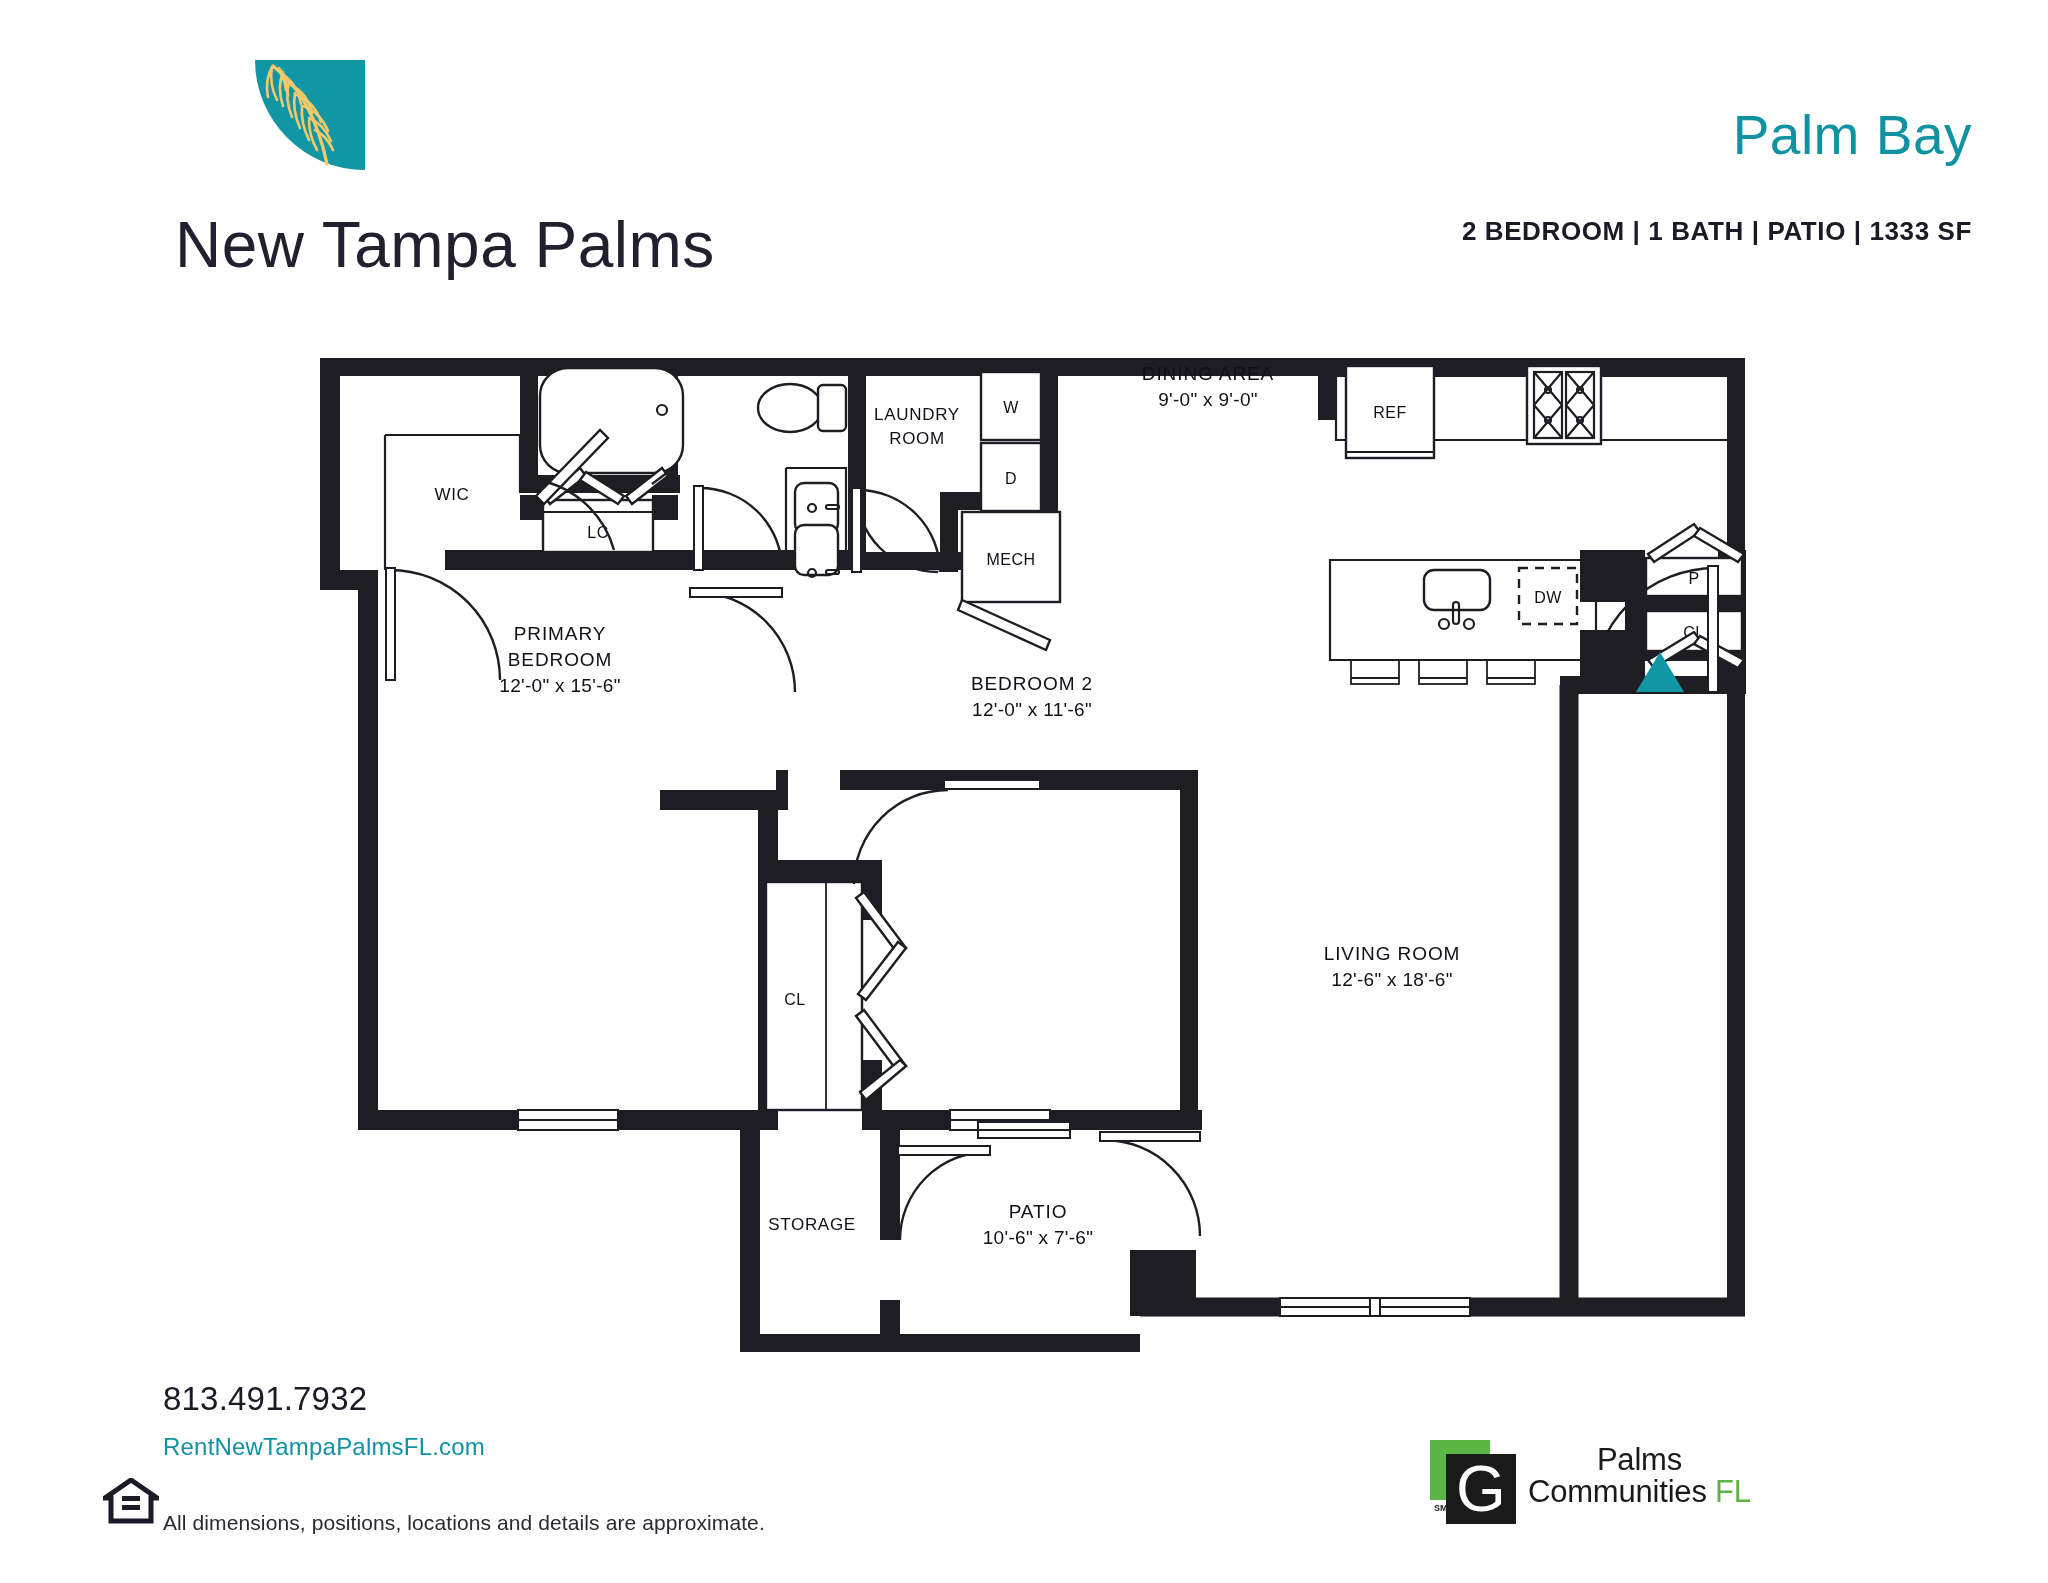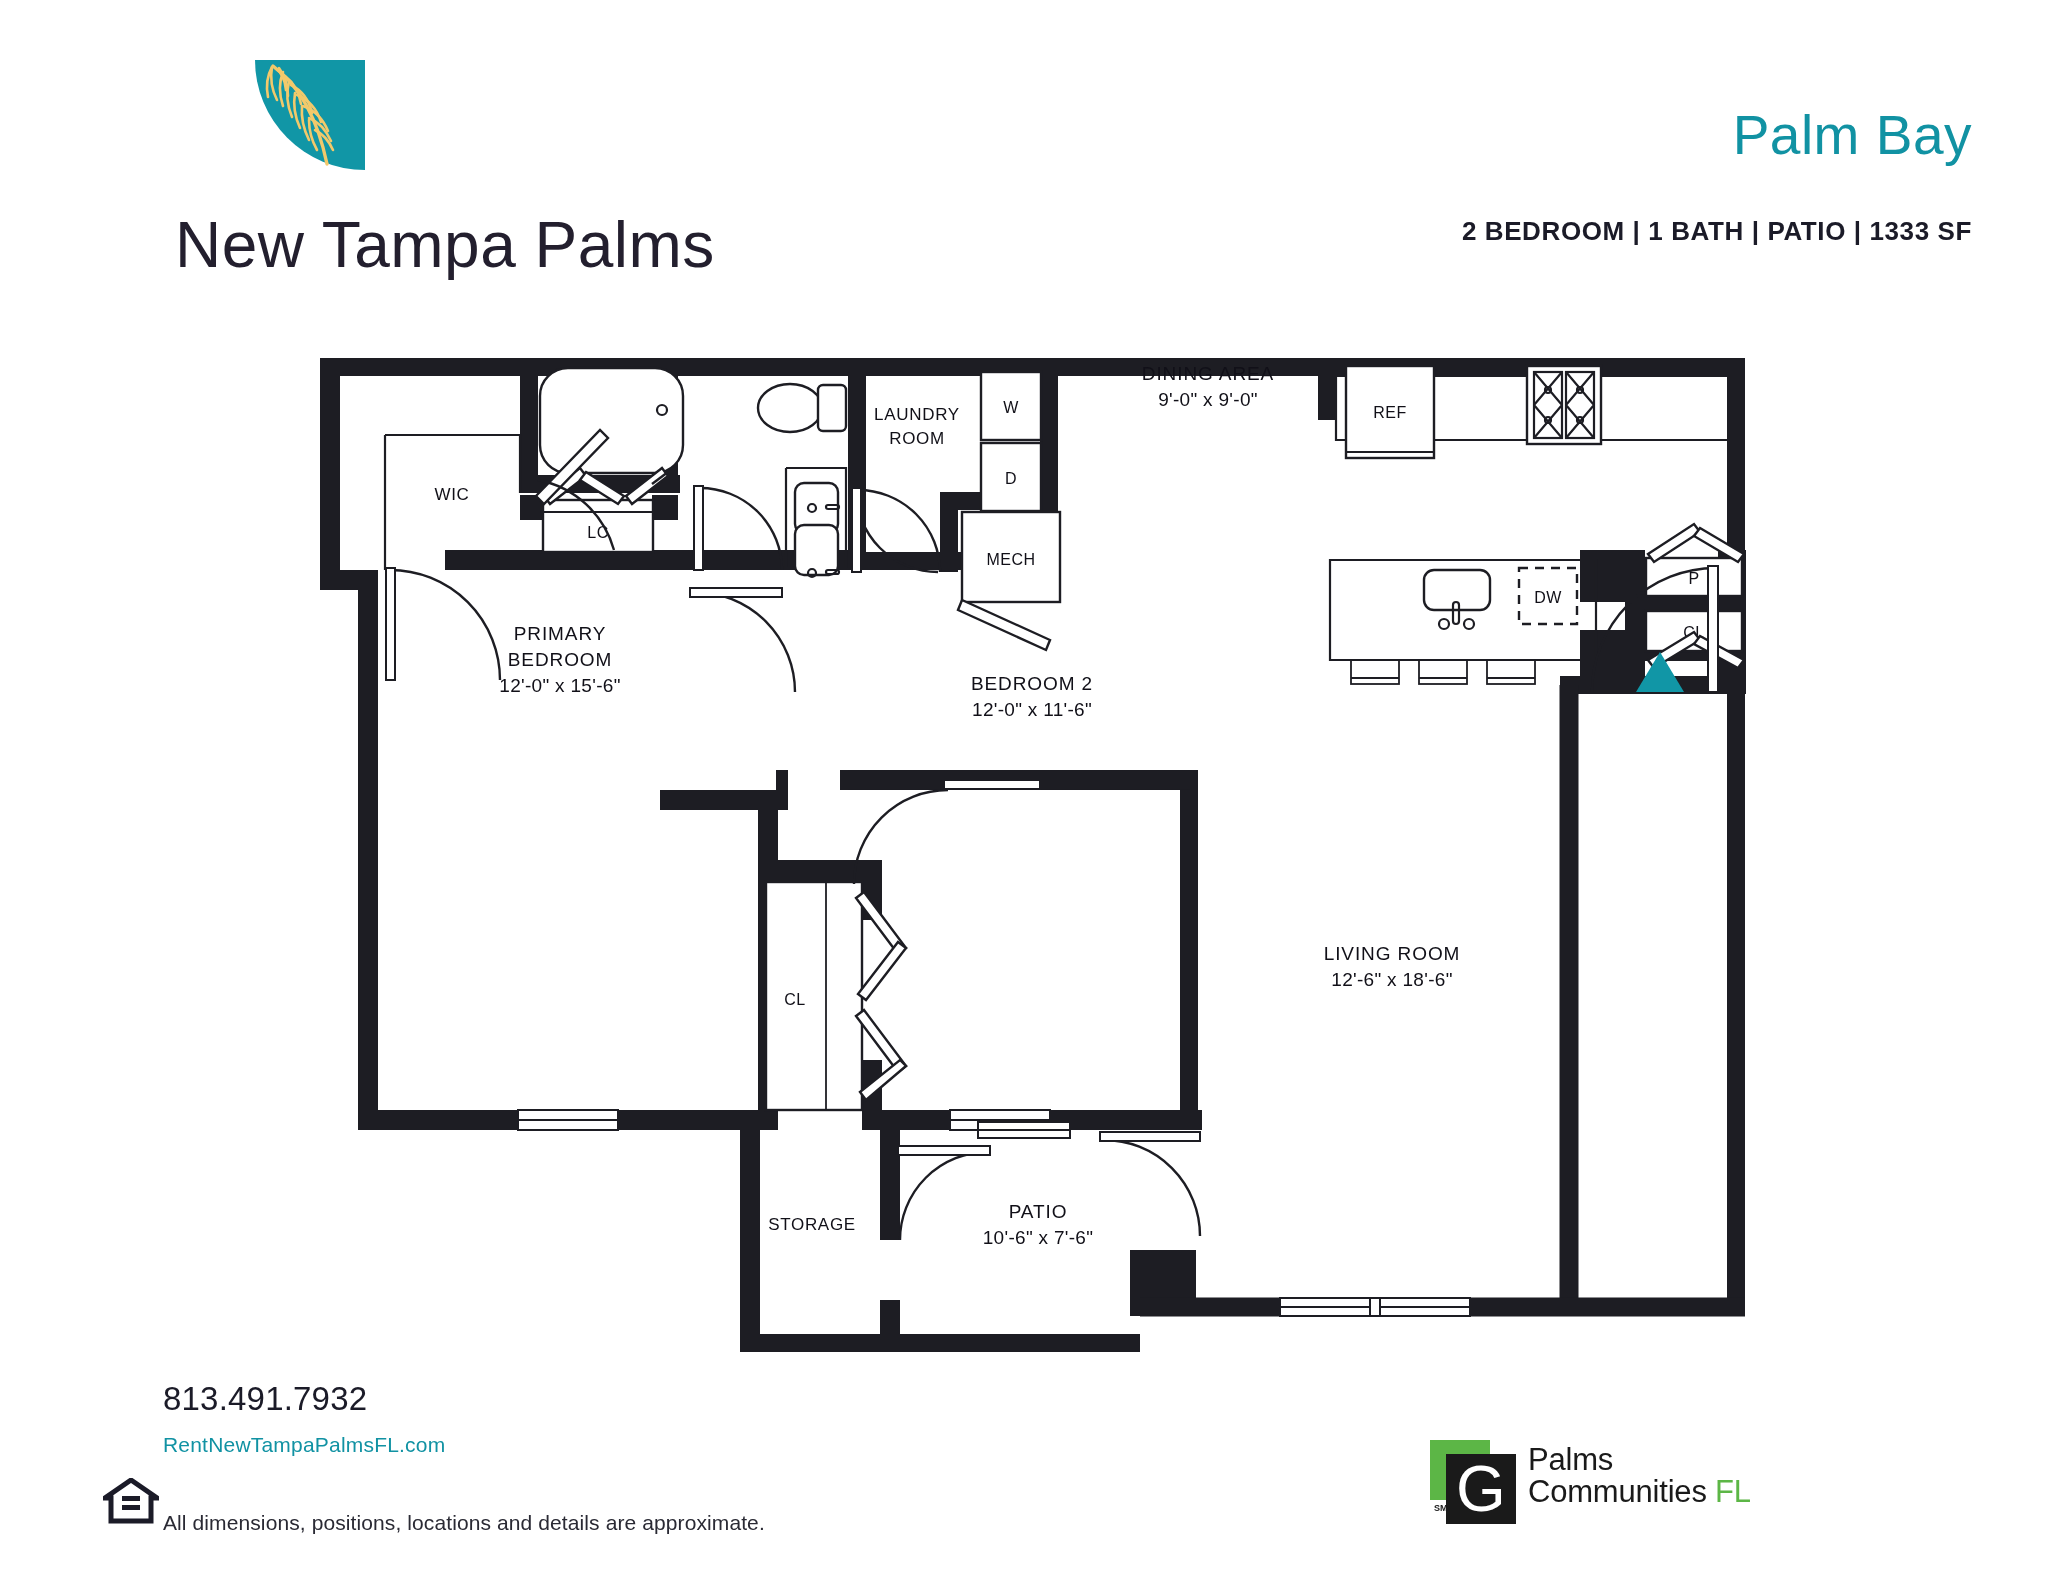--- a/index.html
+++ b/index.html
@@ -69,29 +69,29 @@
   .wall { fill: #1d1d23; }
   .thin { fill:none; stroke:#1d1d23; stroke-width:2.2; }
   .thin1 { fill:none; stroke:#1d1d23; stroke-width:1.8; }
   .fix  { fill:#ffffff; stroke:#1d1d23; stroke-width:2.4; }
   .fixline { fill:none; stroke:#1d1d23; stroke-width:2.2; }
   .swing { fill:none; stroke:#1d1d23; stroke-width:2.4; }
   .dash { fill:none; stroke:#1d1d23; stroke-width:2.4; stroke-dasharray: 9 7; }
   .leafpanel { fill:#ffffff; stroke:#1d1d23; stroke-width:2.4; }
 
   
-  #footer { position: absolute; left: 0; top: 1360px; width: 1800px; height: 223px; }
+  #footer { position: absolute; left: 0; top: 1360px; width: 1800px; height: 223px; text-align: center; }
 
   #contact-phone {
     position: absolute; left: 163px; top: 20px;
     font-size: 33px; font-weight: 400; color: #1b1b28; letter-spacing: .2px;
   }
   #contact-web {
     position: absolute; left: 163px; top: 73px;
-    font-size: 21px; font-weight: 400; color: #1192a3; letter-spacing: .2px;
+    font-size: 24px; font-weight: 400; color: #1192a3; letter-spacing: .2px;
   }
 
   #eho-icon { position: absolute; left: 103px; top: 1129px; width: 56px; height: 46px; }
   #disclaimer {
     position: absolute; left: 163px; top: 1137px;
     font-size: 21px; color: #2a2a34; letter-spacing: .1px; margin-top: 23px;
   }
 
   #gc-logo { position: absolute; right: 60px; top: 80px; width: 310px; height: 86px; }
   #gc-mark { position: absolute; left: 0; top: 0; width: 86px; height: 86px; }

